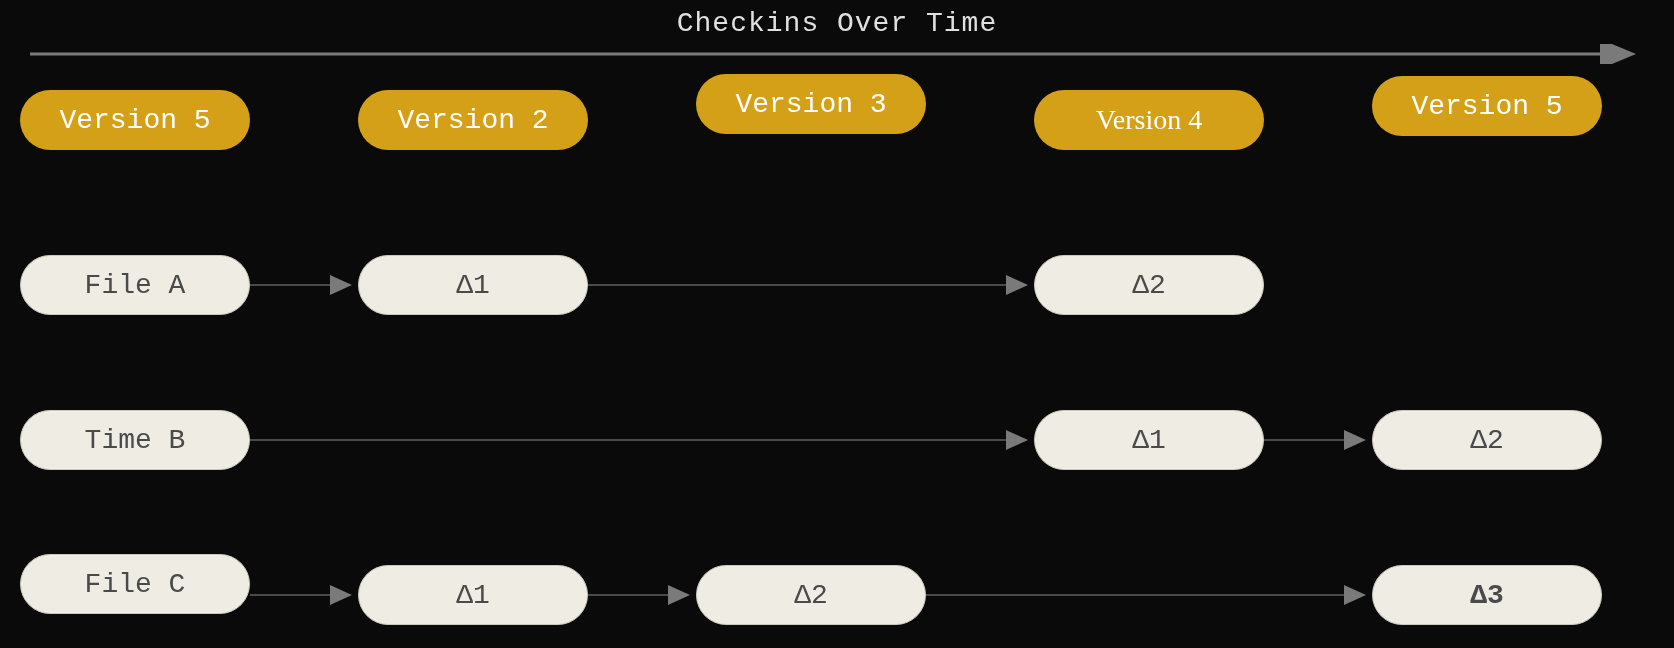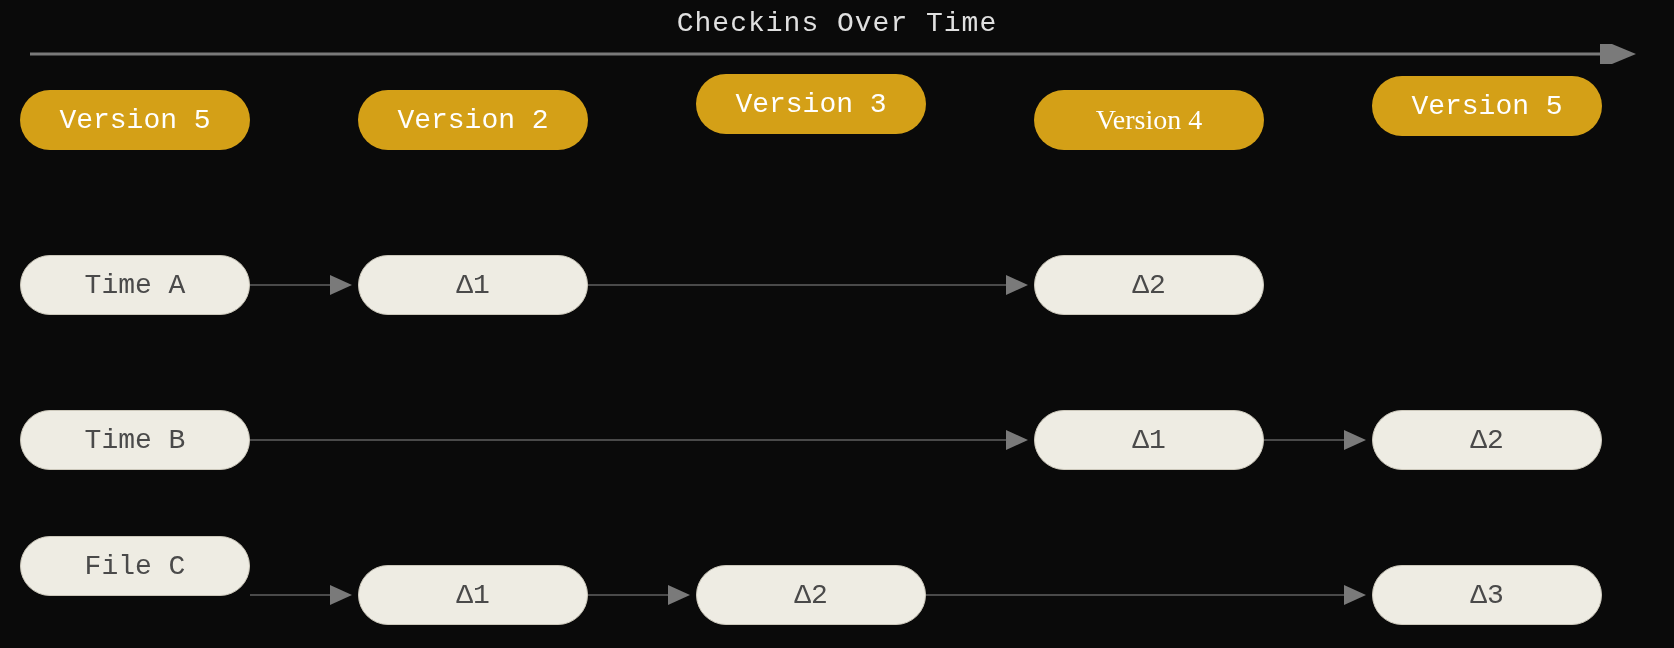--- a/index.html
+++ b/index.html
@@ -79,49 +79,49 @@
     <span>Version 3</span>
   </div>
 <div class="pill version-pill" style="top:90px; left:1034px;font-family:Liberation Serif, serif;">
     <span>Version 4</span>
   </div>
 <div class="pill version-pill" style="top:76px; left:1372px;">
     <span>Version 5</span>
   </div>
 
 <div class="pill file-pill" style="top:255px; left:20px;">
-    <span>Time A</span>
+    <span>File A</span>
   </div>
 <div class="pill file-pill" style="top:255px; left:358px;">
     <span>Δ1</span>
   </div>
 <div class="pill file-pill" style="top:255px; left:1034px;">
     <span>Δ2</span>
   </div>
 
 <div class="pill file-pill" style="top:410px; left:20px;">
     <span>Time B</span>
   </div>
 <div class="pill file-pill" style="top:410px; left:1034px;">
     <span>Δ1</span>
   </div>
 <div class="pill file-pill" style="top:410px; left:1372px;">
     <span>Δ2</span>
   </div>
 
-<div class="pill file-pill" style="top:536px; left:20px;">
+<div class="pill file-pill" style="top:554px; left:20px;">
     <span>File C</span>
   </div>
 <div class="pill file-pill" style="top:565px; left:358px;">
     <span>Δ1</span>
   </div>
 <div class="pill file-pill" style="top:565px; left:696px;">
     <span>Δ2</span>
   </div>
-<div class="pill file-pill" style="top:565px; left:1372px;">
+<div class="pill file-pill" style="top:565px; left:1372px;font-weight:bold;">
     <span>Δ3</span>
   </div>
 
 <svg class="connector" style="top:0; left:0;" width="1674" height="648">
   <defs>
     <marker id="arrow-head" markerWidth="12" markerHeight="12" refX="10" refY="5" orient="auto">
       <path d="M0,0 L11,5 L0,10 Z" fill="#7a7a7a"></path>
     </marker>
   </defs>
 

